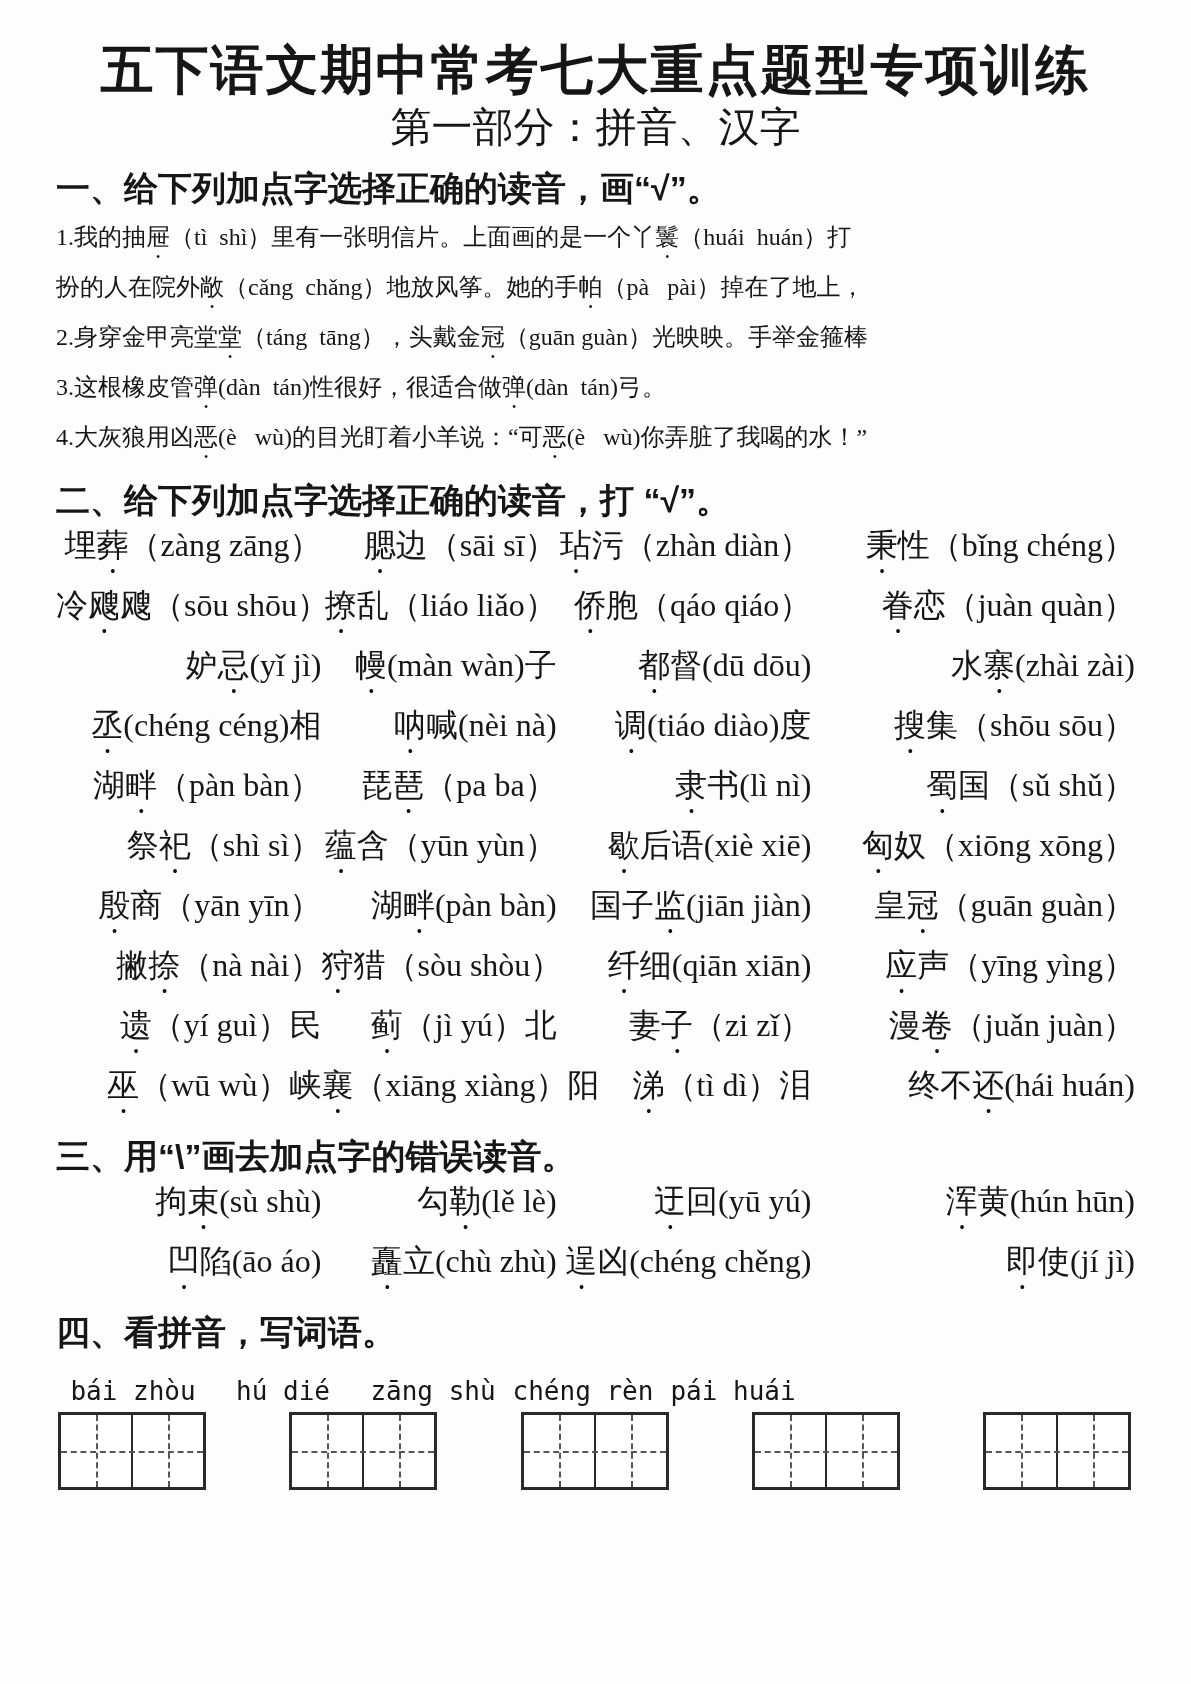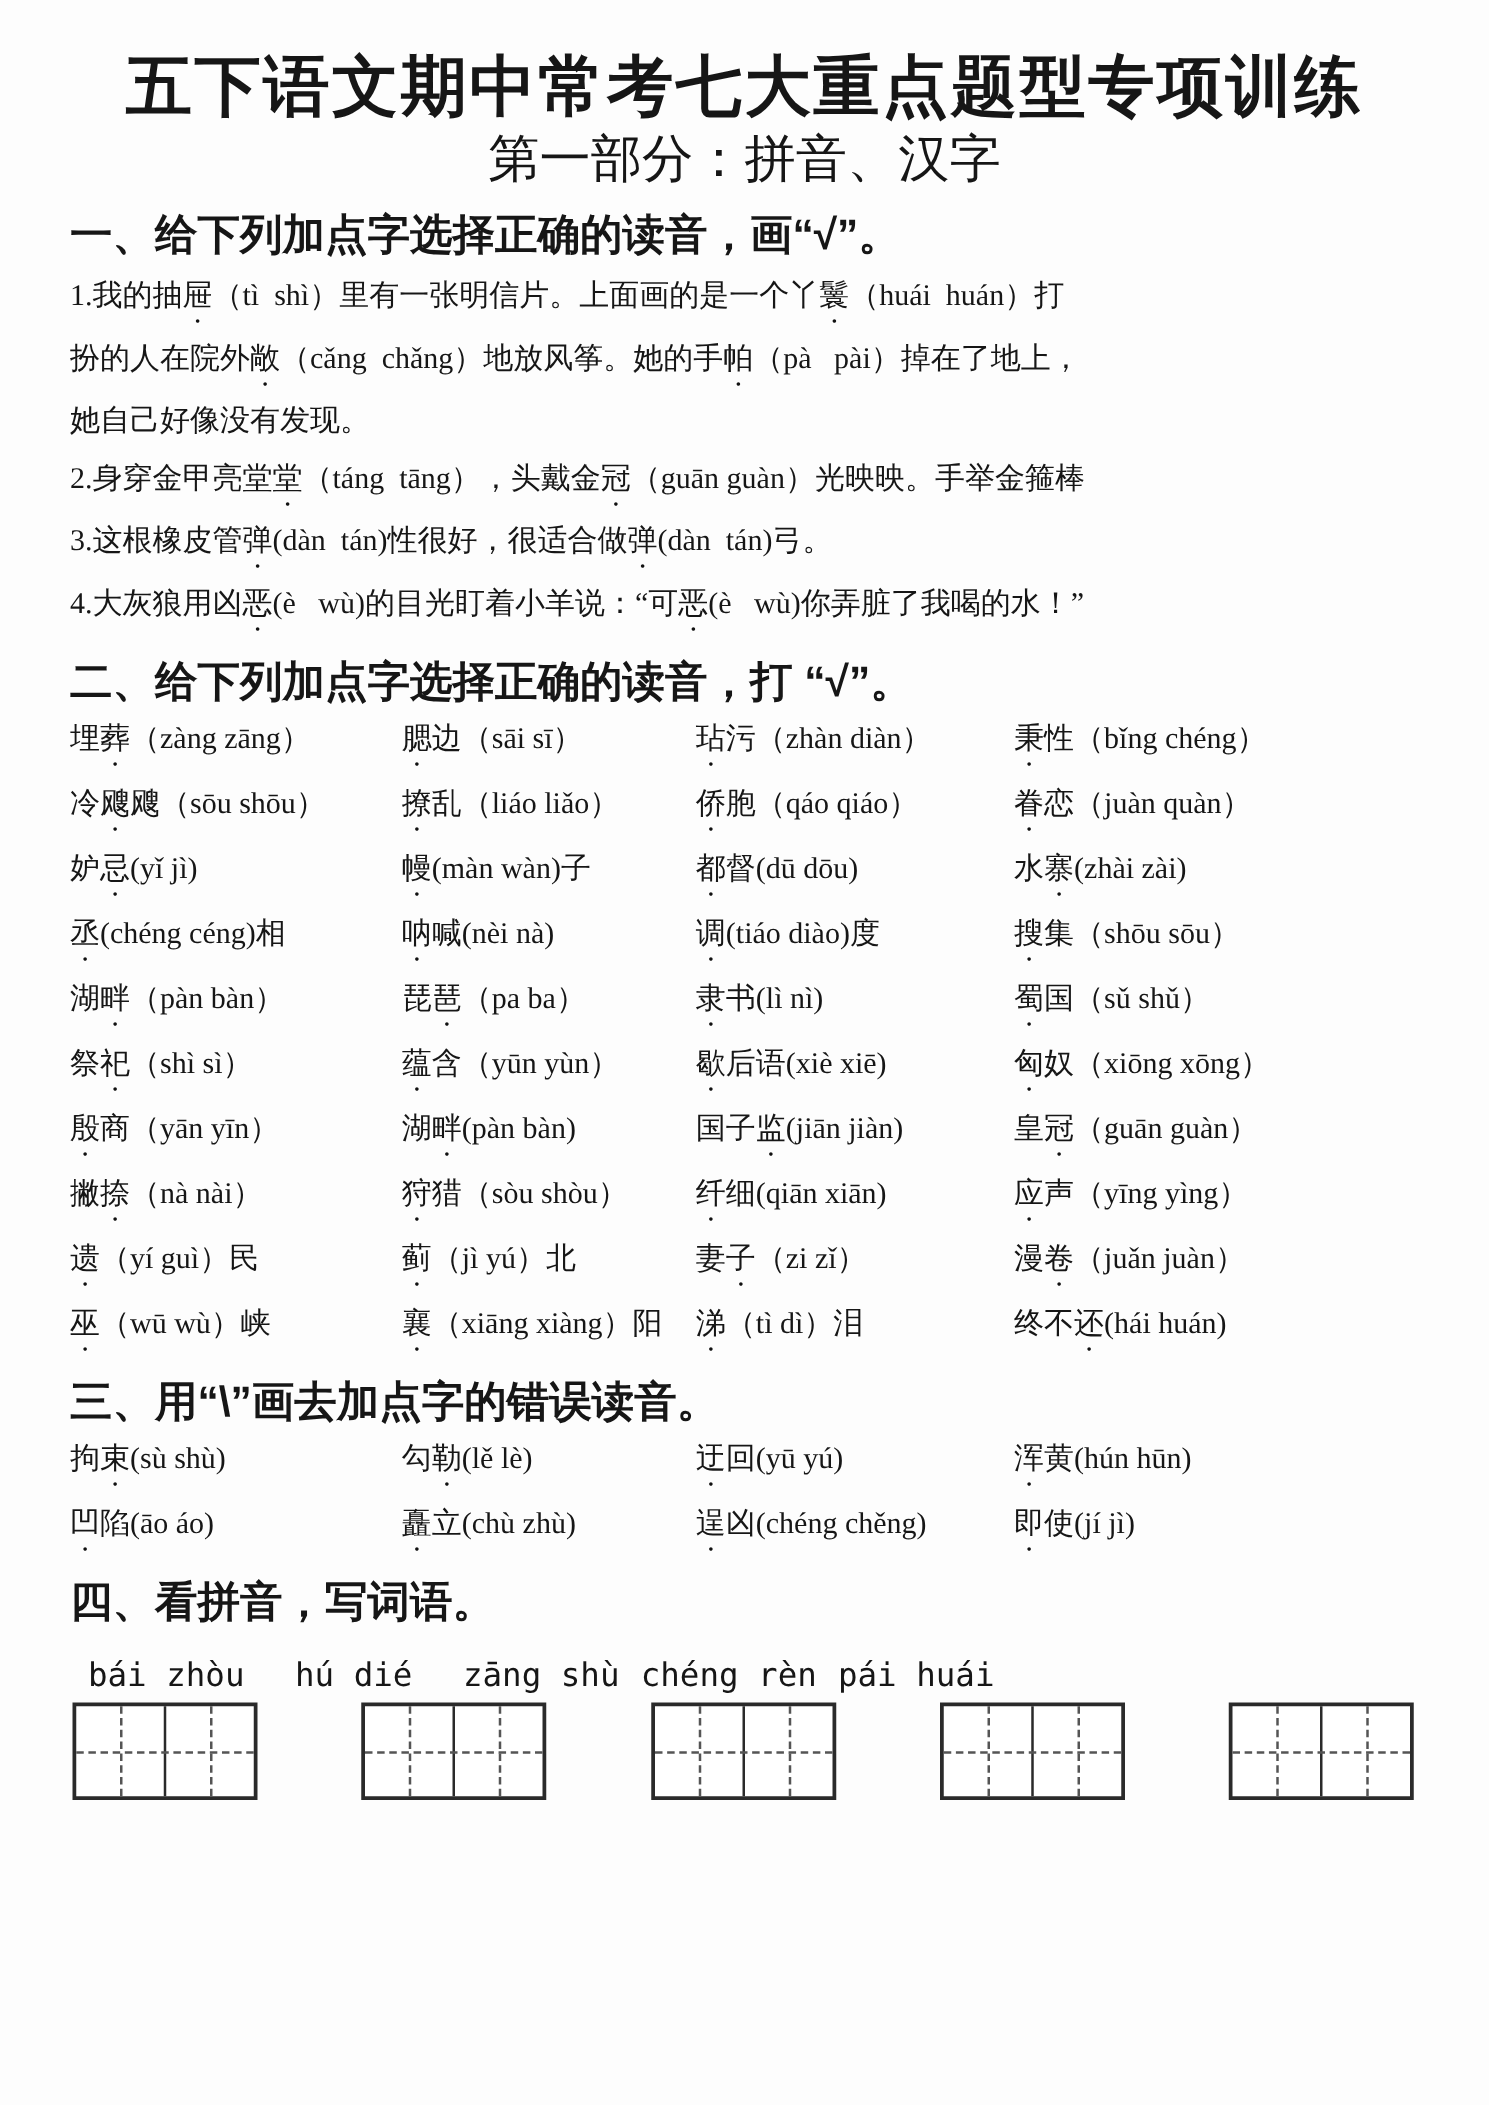--- a/index.html
+++ b/index.html
@@ -42,22 +42,23 @@
   }
   #s1-body { margin-top: 6px; }
   .body-line {
     font-size: 24px;
     line-height: 46px;
     white-space: pre-wrap;
   }
   .word-grid {
     display: grid;
     grid-template-columns: 24.6% 21.8% 23.6% 30%;
-    font-size: 24px;
+    font-size: 32px;
     line-height: 50px;
+    text-align: right;
   }
   .word-cell { white-space: nowrap; }
   .em {
     text-emphasis: filled dot #111;
     text-emphasis-position: under left;
     -webkit-text-emphasis: filled dot #111;
     -webkit-text-emphasis-position: under left;
   }
   .pinyin-row {
     display: flex;
@@ -108,21 +109,20 @@
 <body>
 
 <div class="page">
   <div class="title">五下语文期中常考七大重点题型专项训练</div>
   <div class="subtitle">第一部分：拼音、汉字</div>
 
   <div class="sec-heading">一、给下列加点字选择正确的读音，画“√”。</div>
   <div id="s1-body">
       <div class="body-line">1.我的抽<span class="em">屉</span>（tì  shì）里有一张明信片。上面画的是一个丫<span class="em">鬟</span>（huái  huán）打</div>
       <div class="body-line">扮的人在院外<span class="em">敞</span>（cǎng  chǎng）地放风筝。她的手<span class="em">帕</span>（pà   pài）掉在了地上，</div>
-      <div class="body-line">她自己好像没有发现。</div>
       <div class="body-line">2.身穿金甲亮堂<span class="em">堂</span>（táng  tāng），头戴金<span class="em">冠</span>（guān guàn）光映映。手举金箍棒</div>
       <div class="body-line">3.这根橡皮管<span class="em">弹</span>(dàn  tán)性很好，很适合做<span class="em">弹</span>(dàn  tán)弓。</div>
       <div class="body-line">4.大灰狼用凶<span class="em">恶</span>(è   wù)的目光盯着小羊说：“可<span class="em">恶</span>(è   wù)你弄脏了我喝的水！”</div>
     </div>
 
   <div class="sec-heading">二、给下列加点字选择正确的读音，打 “√”。</div>
   <div id="s2-body">
       <div class="word-grid">
         <div class="word-cell">埋<span class="em">葬</span>（zàng  zāng）</div>
         <div class="word-cell"><span class="em">腮</span>边（sāi  sī）</div>

